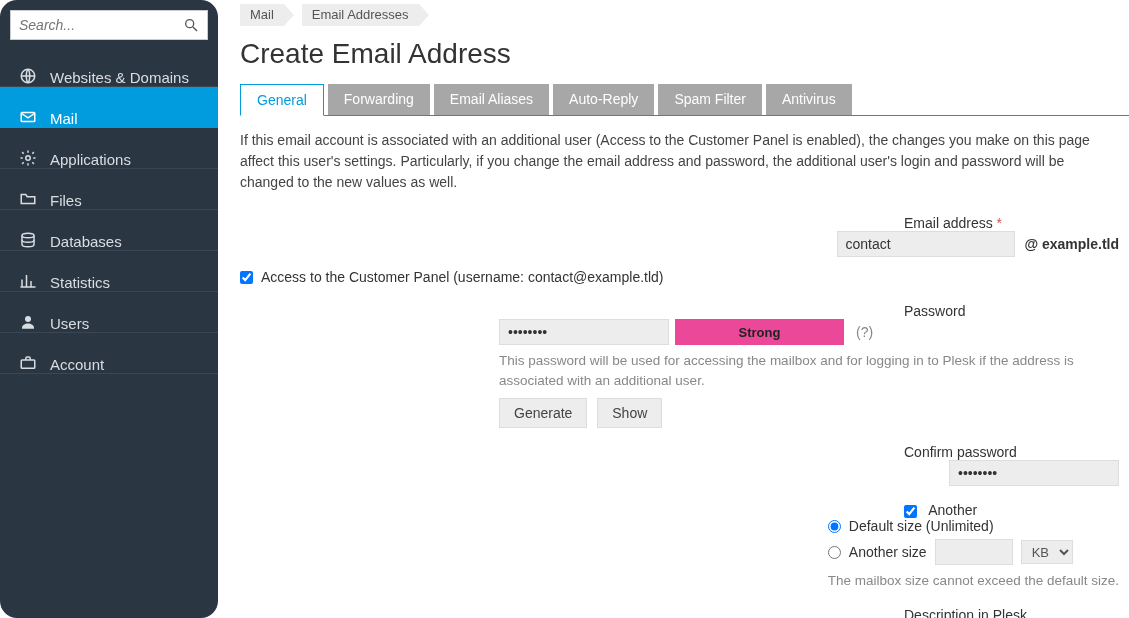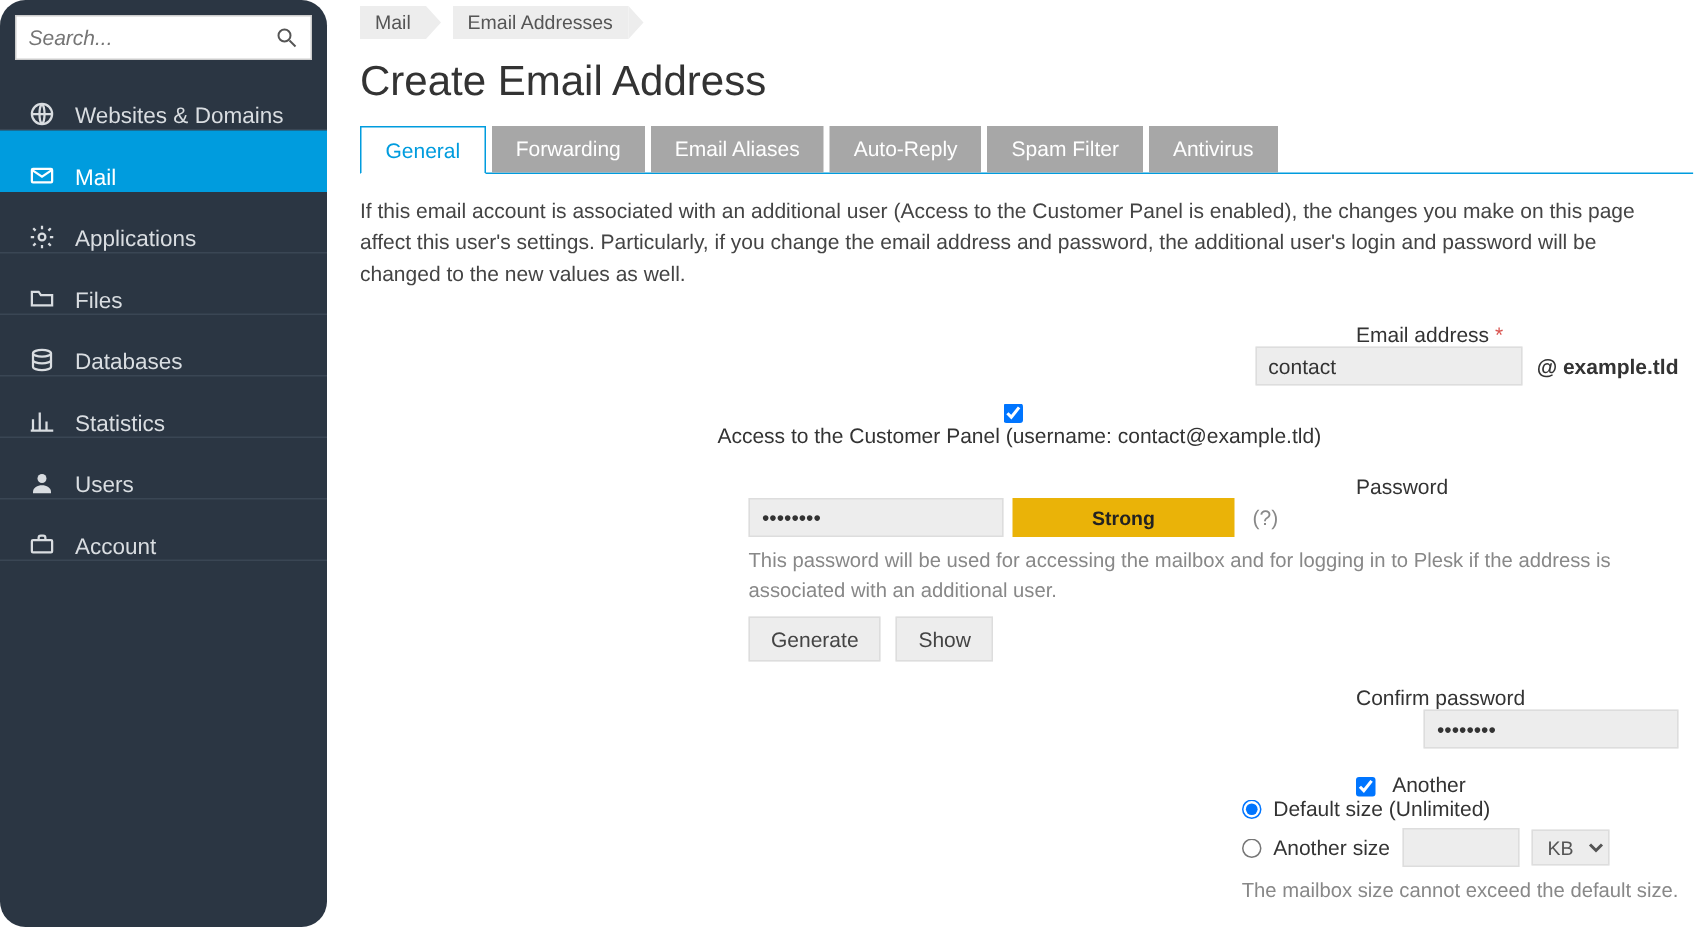--- a/index.html
+++ b/index.html
@@ -22,24 +22,24 @@
   .tab { padding: 7px 16px; background: #a7a7a7; color: #fff; margin-right: 4px; font-size: 14px; cursor: pointer; }
   .tab.active { background: #fff; color: #009cde; border: 1px solid #009cde; border-bottom: 1px solid #fff; margin-bottom: -1px; }
   .content { padding: 14px 10px 0 22px; }
   .info { color: #444; line-height: 1.5; margin-bottom: 18px; padding-right: 10px;}
   .row { display: flex; align-items: flex-end; margin-bottom: 12px; flex-direction: column; }
   .row-label { width: 215px; padding-top: 4px; color: #333; }
   .req { color: #d9534f; }
   .row-field { flex: 1; }
   .tinput { background: #ededed; border: 1px solid #ddd; height: 26px; padding: 0 8px; font-size: 14px; color: #333; outline: none; }
   .domain { font-weight: 700; margin-left: 6px; }
-  .chk-row { display: flex; align-items: center; margin-bottom: 14px; flex-direction: column; }
+  .chk-row { display: flex; align-items: center; margin-bottom: 14px; }
   .chk-row input[type="checkbox"] { margin-right: 8px; }
   .pw-line { display: flex; align-items: center; gap: 6px; }
-  .strength { background: #eab308; color: #222; width: 148px; height: 26px; display: flex; align-items: center; justify-content: center; font-weight: 700; font-size: 13px; }
+  .strength { background: #ec4899; color: #222; width: 169px; height: 26px; display: flex; align-items: center; justify-content: center; font-weight: 700; font-size: 13px; }
   .qmark { color: #888; margin-left: 6px; cursor: pointer; }
   .hint { color: #888; font-size: 13.5px; margin-top: 6px; line-height: 1.45; max-width: 620px;}
   .btn-gray { background: #ededed; border: 1px solid #ddd; color: #444; height: 30px; padding: 0 14px; margin-right: 6px; cursor: pointer; font-size: 14px; }
   .btn-row { margin-top: 8px; }
   .radio-line { display: flex; align-items: center; gap: 8px; margin-bottom: 5px; }
   .size-input { width: 78px; }
   .unit-select { background: #ededed; border: 1px solid #ddd; height: 24px; padding: 0 6px; font-size: 13px; color: #555; }
   textarea.desc { width: 585px; height: 70px; background: #ededed; border: 1px solid #ddd; resize: both; outline: none; padding: 6px; }
   svg { display: block; }
 </style>

